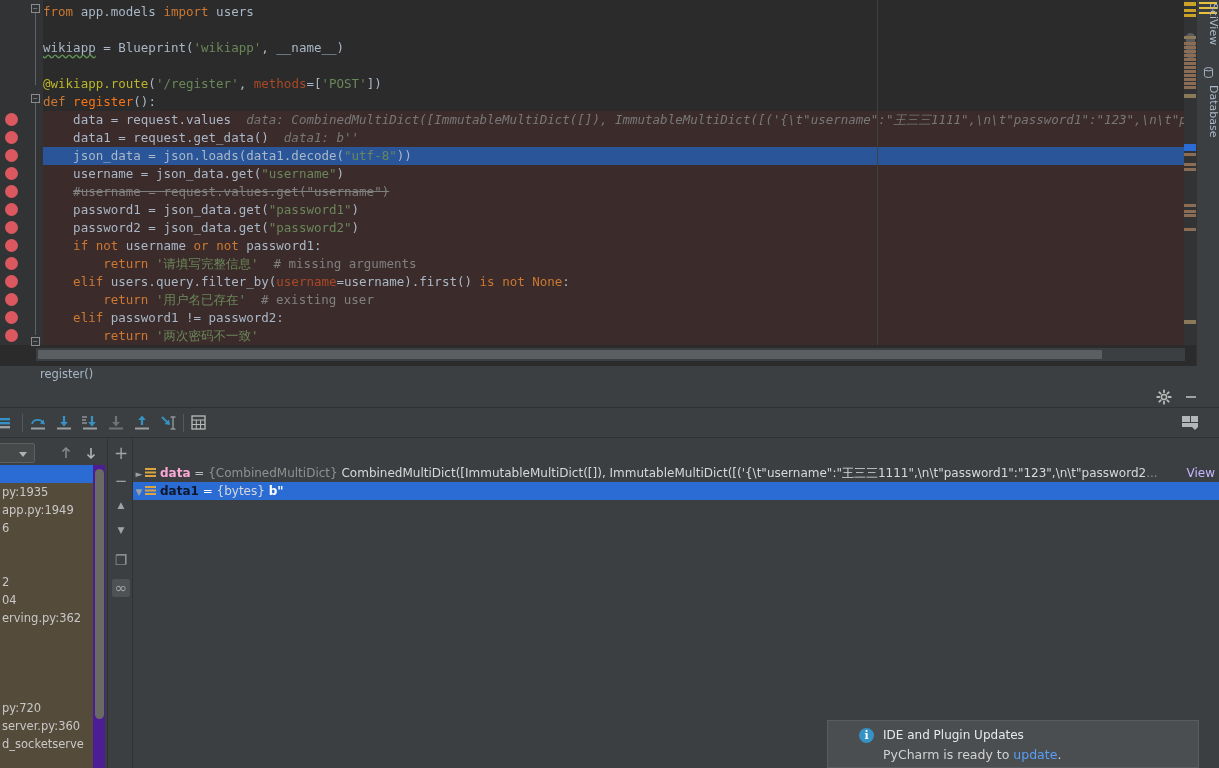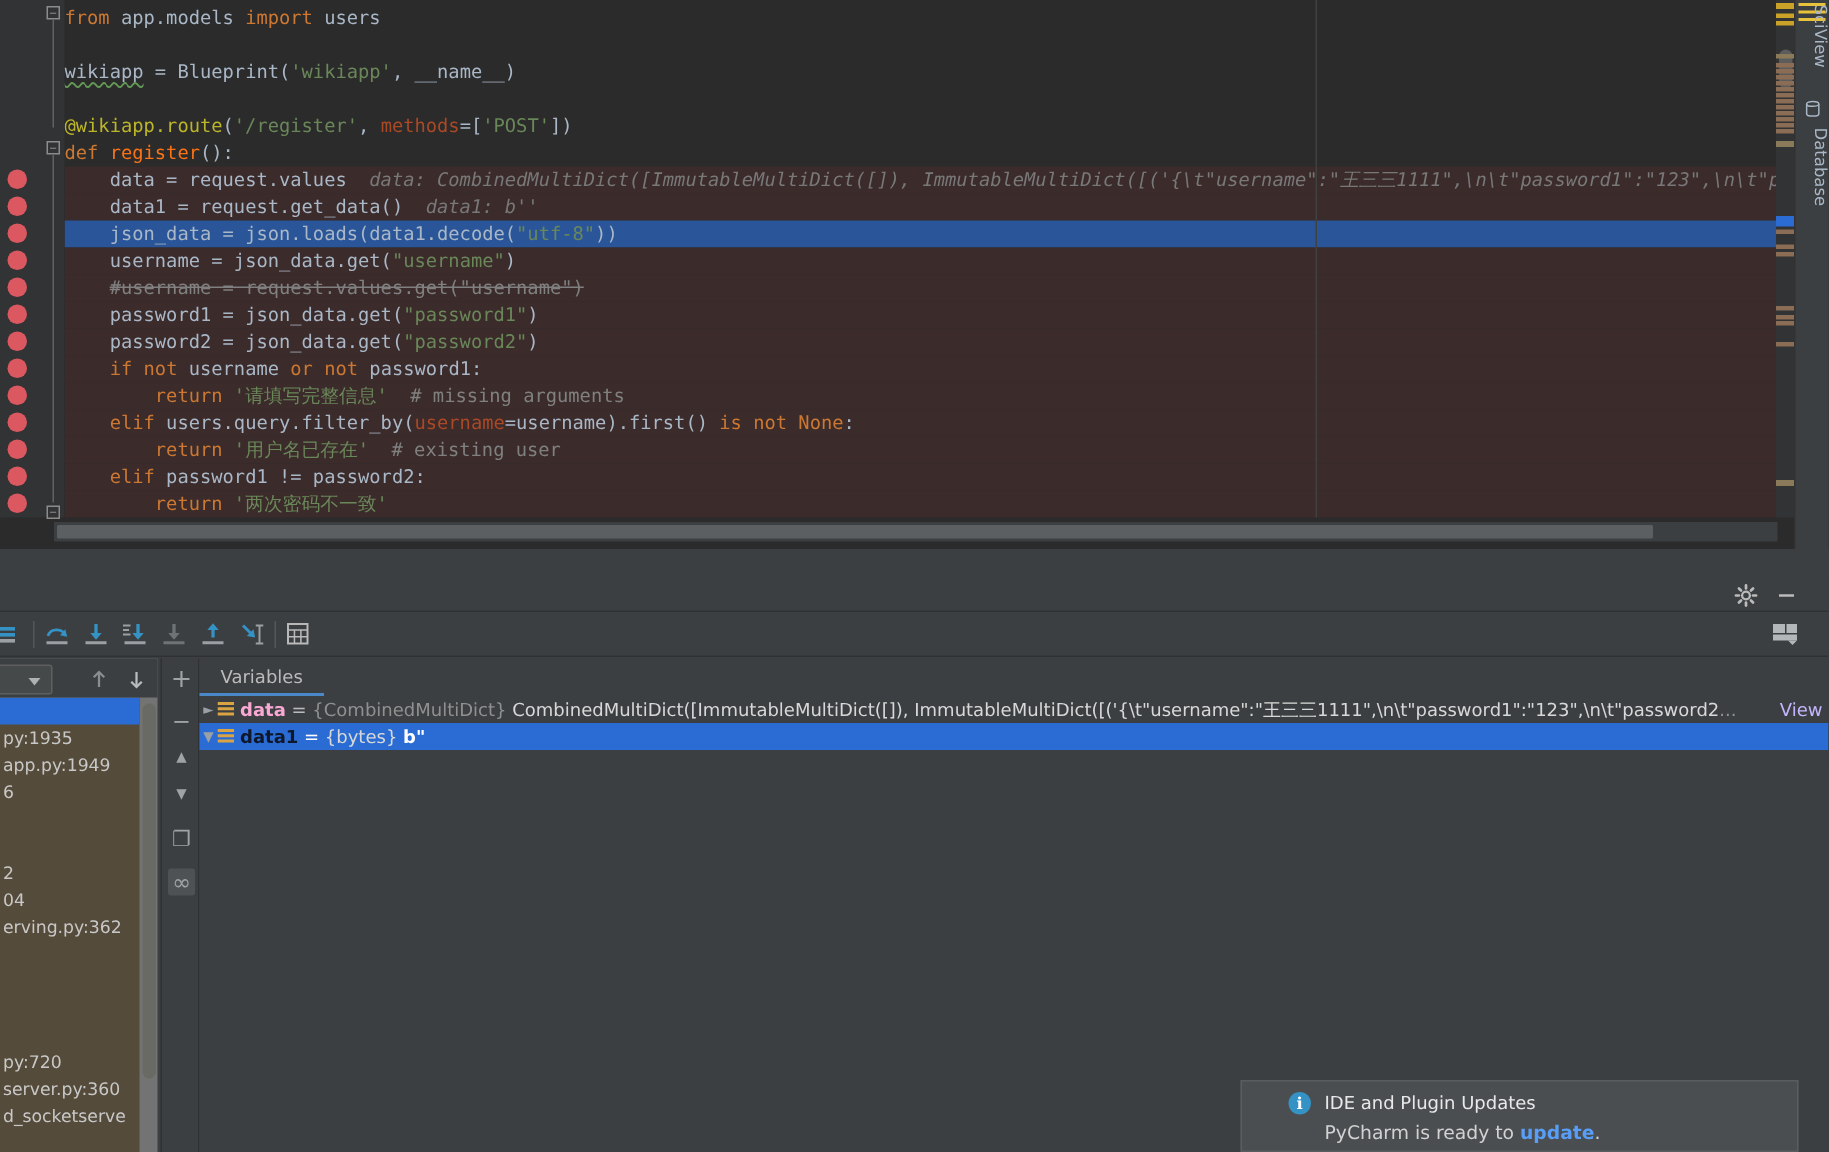--- a/index.html
+++ b/index.html
@@ -133,21 +133,21 @@
     position: absolute; left: 0; top: 408px; width: 1219px; height: 30px;
     background: #3c3f41; border-bottom: 1px solid #2f3133;
   }
   .tb-ico { position: absolute; top: 6px; width: 20px; height: 18px; }
   .tb-div {
     position: absolute; top: 6px; width: 1px; height: 18px; background: #555859;
   }
   
   .frames-pane {
     position: absolute; left: 0; top: 439px; width: 105px; height: 329px;
-    background: #737373;
+    background: #4c1d95;
   }
   .frames-top {
     position: absolute; left: 0; top: 0; width: 105px; height: 26px;
     background: #3c3f41;
   }
   .thread-combo {
     position: absolute; left: -52px; top: 4px; width: 87px; height: 20px;
     border: 1px solid #5e6060; background: #45494a; border-radius: 2px;
   }
   .caret-dn {
@@ -223,21 +223,21 @@
     background: #4b4e50; border: 1px solid #5a5d5f;
   }
   .balloon-title {
     position: absolute; left: 55px; top: 7px;
     font-size: 12px; font-weight: normal; color: #e8e8e8;
   }
   .balloon-text {
     position: absolute; left: 55px; top: 26px;
     font-size: 12.5px; color: #d2d2d2;
   }
-  .balloon-text a { color: #589df6; text-decoration: none; font-weight: bold; }
+  .balloon-text a { color: #589df6; text-decoration: none; }
   .info-ico {
     position: absolute; left: 31px; top: 7px; width: 15px; height: 15px;
     border-radius: 50%; background: #3592c4; color: #ffffff;
     font-size: 11px; font-weight: bold; text-align: center; line-height: 15px;
     font-family: "DejaVu Serif", serif;
   }
 </style>
 </head>
 <body>
 
@@ -335,20 +335,21 @@
       </div>
       <div class="rail-tab" style="top:0px; height:58px;">SciView</div>
       <svg class="rail-icon" style="top:66px;" viewBox="0 0 16 16">
         <ellipse cx="8" cy="4" rx="5" ry="2" fill="none" stroke="#a9b7c6" stroke-width="1.2"></ellipse>
         <path d="M3 4v8c0 1.1 2.2 2 5 2s5-.9 5-2V4" fill="none" stroke="#a9b7c6" stroke-width="1.2"></path>
       </svg>
       <div class="rail-tab" style="top:82px; height:64px;">Database</div>
     </div>
   </div>
 
+  <div class="breadcrumb">register()</div>
   <div class="debug-sep"></div>
 
   <div class="dbg-header">
     <svg class="hdr-btn" style="left:1156px;" viewBox="0 0 16 16">
       <circle cx="8" cy="8" r="2.6" fill="none" stroke="#bbbbbb" stroke-width="1.5"></circle>
       <g stroke="#bbbbbb" stroke-width="1.8" stroke-linecap="round">
         <line x1="8" y1="1.3" x2="8" y2="3.3"></line>
           <line x1="8" y1="12.7" x2="8" y2="14.7"></line>
         <line x1="1.3" y1="8" x2="3.3" y2="8"></line>
           <line x1="12.7" y1="8" x2="14.7" y2="8"></line>
@@ -472,23 +473,20 @@
   <div class="mini-rail" id="minirail">
       <div class="mr-ico" style="top: 5px; font-size: 17px;">+</div>
       <div class="mr-ico" style="top: 33px; font-size: 15px;">−</div>
       <div class="mr-ico" style="top: 57px; font-size: 9px;">▲</div>
       <div class="mr-ico" style="top: 82px; font-size: 9px;">▼</div>
       <div class="mr-ico" style="top: 112px;">❐</div>
       <div class="mr-ico sel" style="top: 140px; font-size: 15px; letter-spacing: 0px;">∞</div>
     </div>
 
   <div class="vars-pane">
-    <div class="vars-tabbar">
-      <div class="vars-tab">Variables</div>
-    </div>
     <div class="vars-body" id="varsbody">
         <div class="var-row"><span class="tri">►</span><span class="var-ico"><svg viewBox="0 0 11 11" width="11" height="11">
               <rect x="0" y="1" width="11" height="2" fill="#d9a441"></rect>
               <rect x="0" y="4.5" width="11" height="2" fill="#d9a441"></rect>
               <rect x="0" y="8" width="11" height="2" fill="#d9a441"></rect>
             </svg></span><span class="vname">data</span><span> = </span><span class="vtype">{CombinedMultiDict} </span><span class="vval">CombinedMultiDict([ImmutableMultiDict([]), ImmutableMultiDict([('{\t"username":"王三三1111",\n\t"password1":"123",\n\t"password2</span><span class="vtype">... </span><span class="vlink" style="position: absolute; right: 4px;">View</span></div>
         <div class="var-row sel"><span class="tri">▼</span><span class="var-ico"><svg viewBox="0 0 11 11" width="11" height="11">
               <rect x="0" y="1" width="11" height="2" fill="#d9a441"></rect>
               <rect x="0" y="4.5" width="11" height="2" fill="#d9a441"></rect>
               <rect x="0" y="8" width="11" height="2" fill="#d9a441"></rect>

